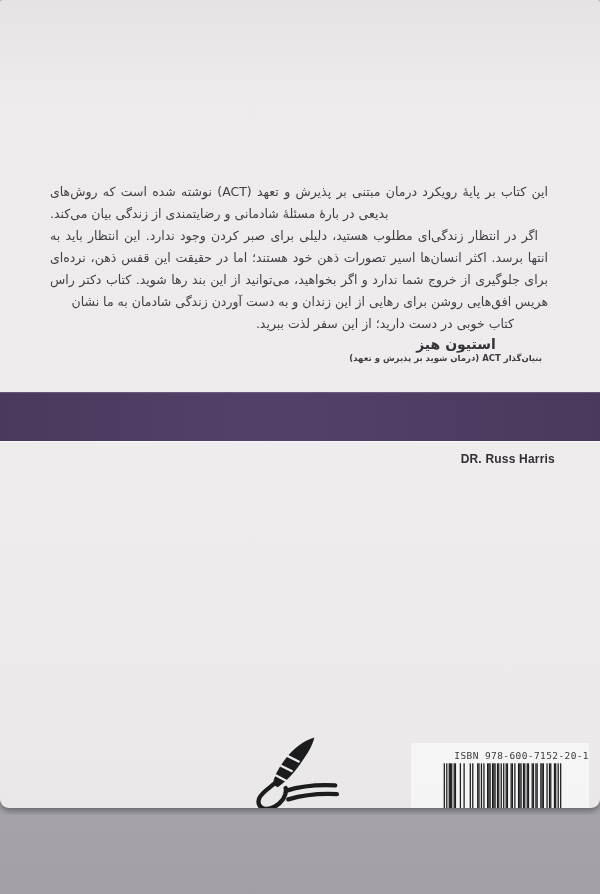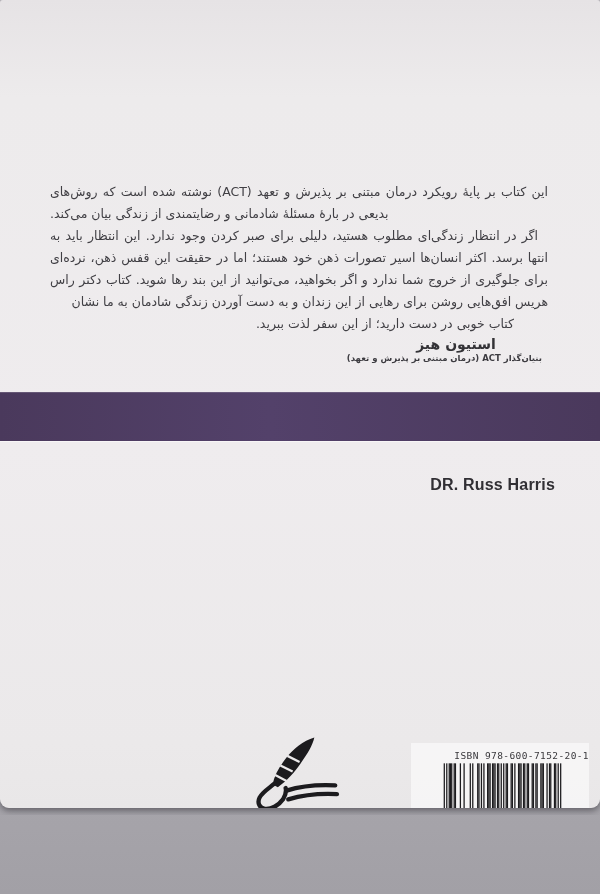--- a/index.html
+++ b/index.html
@@ -46,23 +46,23 @@
   .sig-title{font-size:8.5px;font-weight:bold;color:#3c3b40;line-height:12px;white-space:nowrap;}
 
   
   .band{
     position:absolute;top:392px;left:0;right:0;height:49px;
     box-shadow:0 1px 0 rgba(255,255,255,.55), inset 0 1px 0 rgba(255,255,255,.15);
   }
 
   
   .author{
-    position:absolute;top:476px;right:45px;
+    position:absolute;top:452px;right:45px;
     font-family:"Liberation Sans","DejaVu Sans",sans-serif;
-    font-size:16px;font-weight:bold;letter-spacing:.2px;color:#312f34;
+    font-size:12px;font-weight:bold;letter-spacing:.2px;color:#312f34;
   }
 
   
   .publisher{
     position:absolute;top:735px;left:226px;width:128px;text-align:left;color:#1f1e21;
   }
   .publisher svg{display:block;margin:0 auto;}
   .pub-fa{font-size:13.5px;line-height:16px;margin-top:1px;color:#242327;}
   .pub-en{font-size:7px;font-weight:bold;letter-spacing:1.1px;line-height:9px;color:#2b2a2e;
           font-family:"Liberation Sans","DejaVu Sans",sans-serif;}
@@ -97,21 +97,21 @@
         </div>
       <div class="para-2">
           <div class="text-line">اگر در انتظار زندگی‌ای مطلوب هستید، دلیلی برای صبر کردن وجود ندارد. این انتظار باید به</div>
           <div class="text-line">انتها برسد. اکثر انسان‌ها اسیر تصورات ذهن خود هستند؛ اما در حقیقت این قفس ذهن، نرده‌ای</div>
           <div class="text-line">برای جلوگیری از خروج شما ندارد و اگر بخواهید، می‌توانید از این بند رها شوید. کتاب دکتر راس</div>
           <div class="text-line">هریس افق‌هایی روشن برای رهایی از این زندان و به دست آوردن زندگی شادمان به ما نشان</div>
         </div>
       <div class="closing-line">کتاب خوبی در دست دارید؛ از این سفر لذت ببرید.</div>
       <div class="signature">
         <div class="sig-name">استیون هیز</div>
-        <div class="sig-title">بنیان‌گذار ACT (درمان مبتنی بر پذیرش و تعهد)</div>
+        <div class="sig-title">بنیان‌گذار ACT (درمان شوید بر پذیرش و تعهد)</div>
       </div>
     </div>
 
     <div class="band" style="background: linear-gradient(90deg, rgb(74, 57, 92) 0%, rgb(83, 65, 106) 45%, rgb(74, 57, 92) 100%);"></div>
 
     <div class="author">DR. Russ Harris</div>
 
     <div class="publisher">
       <svg width="108" height="80" viewBox="0 0 120 92" aria-hidden="true">
 

